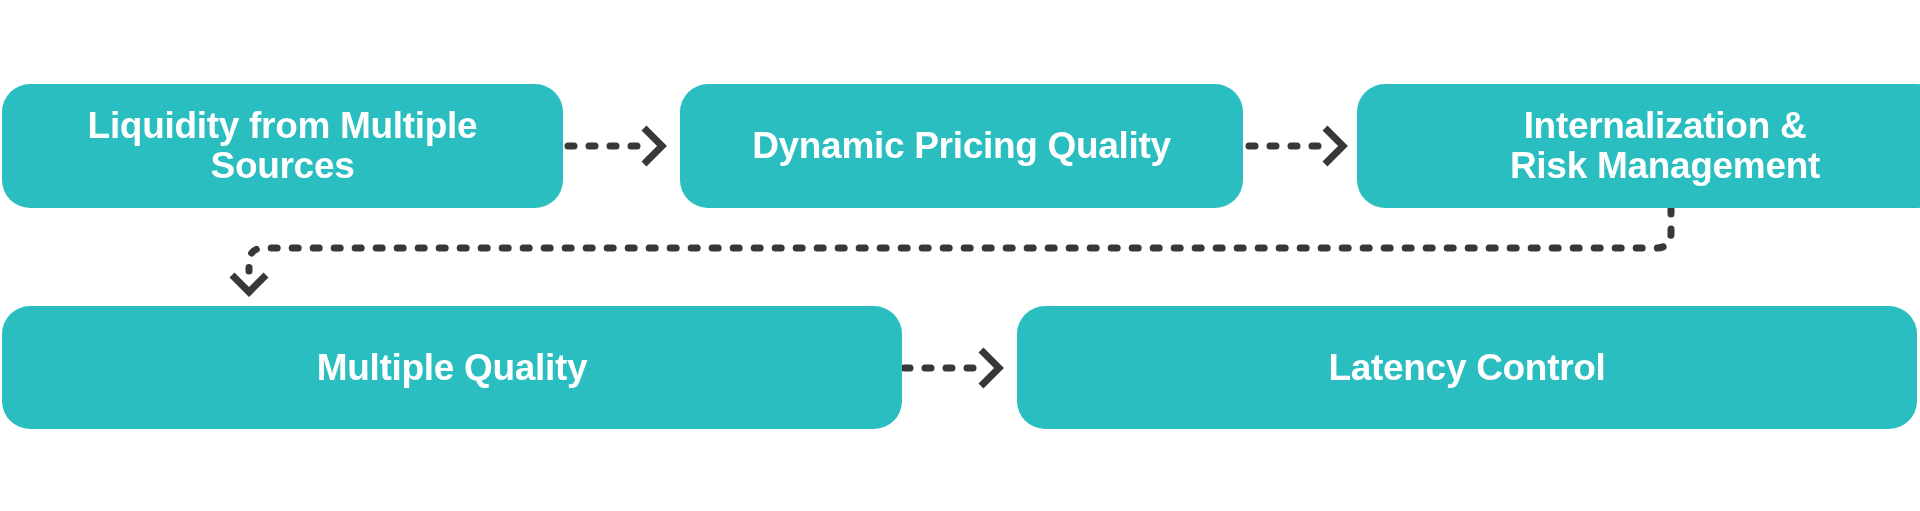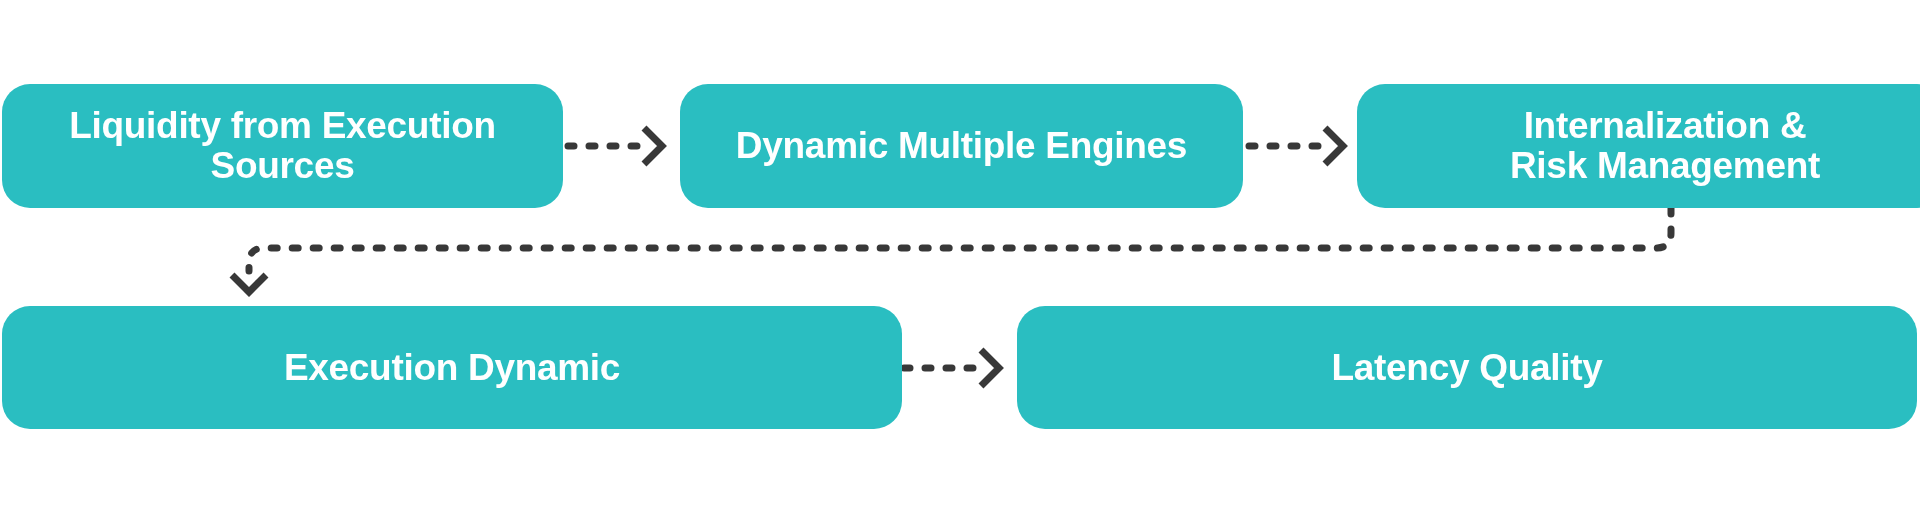--- a/index.html
+++ b/index.html
@@ -82,34 +82,34 @@
       <polyline class="edge-head" points="232,275 249,292 266,275"></polyline>
     </g>
 
     <g>
       <path class="edge-dash" d="M 904 368 H 976"></path>
       <polyline class="edge-head" points="981,350 999,368 981,386"></polyline>
     </g>
   </svg>
 
   <div class="node n1">
-    <span class="node-label">Liquidity from Execution
+    <span class="node-label">Liquidity from Multiple
 Sources</span>
   </div>
 
   <div class="node n2">
-    <span class="node-label">Dynamic Multiple Engines</span>
+    <span class="node-label">Dynamic Pricing Quality</span>
   </div>
 
   <div class="node n3">
     <span class="node-label">Internalization &amp;
 Risk Management</span>
   </div>
 
   <div class="node n4">
-    <span class="node-label">Execution Dynamic</span>
+    <span class="node-label">Multiple Quality</span>
   </div>
 
   <div class="node n5">
-    <span class="node-label">Latency Quality</span>
+    <span class="node-label">Latency Control</span>
   </div>
 
 </div>
 
 </body></html>

